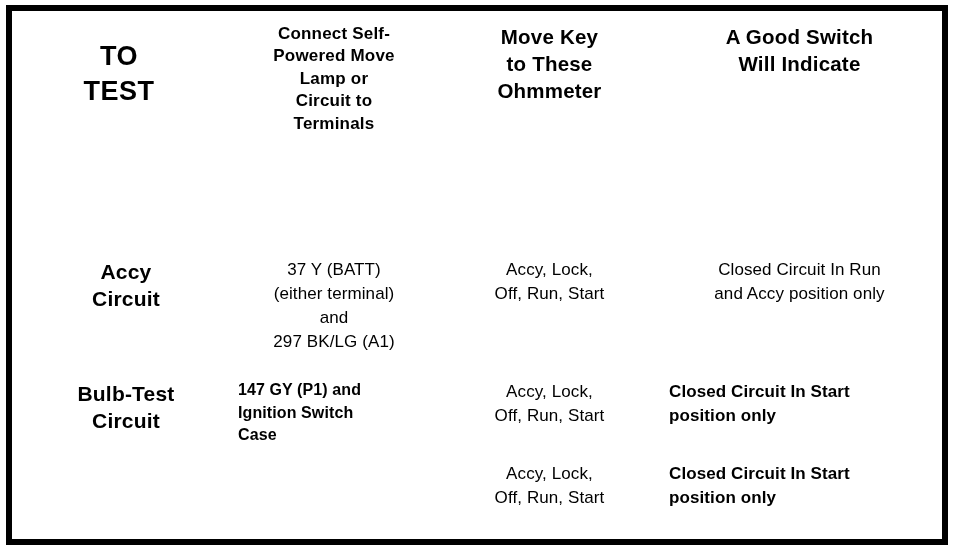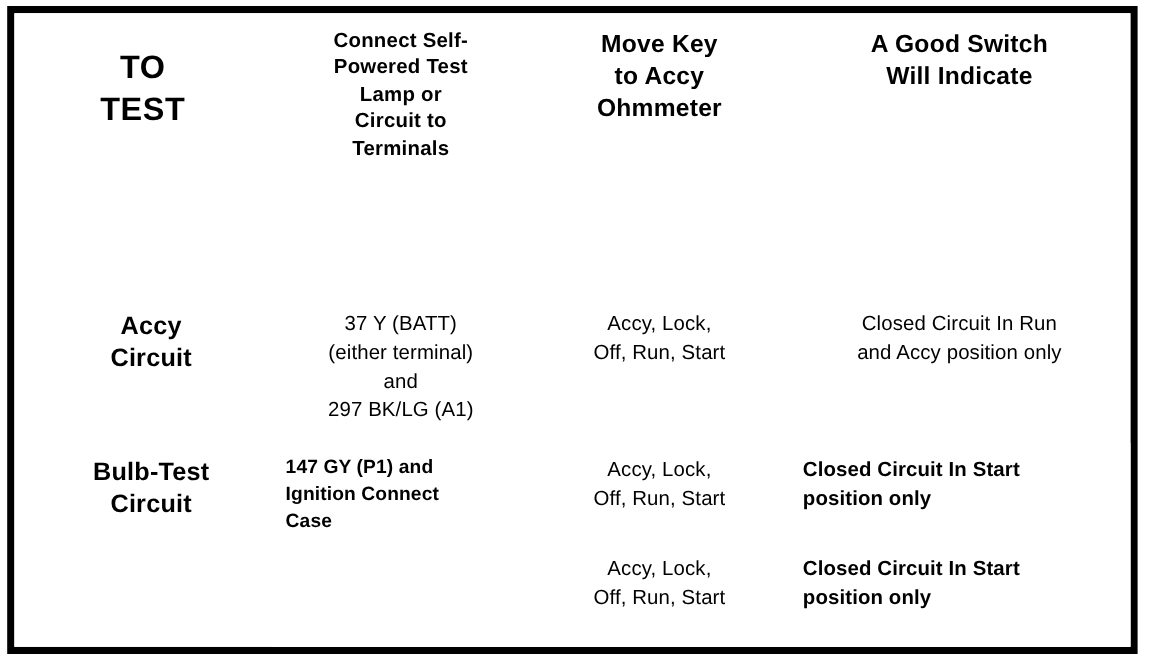--- a/index.html
+++ b/index.html
@@ -169,31 +169,31 @@
         <td class="col-1 vrule-right hrule-bottom-thick">
           <div class="cell-inner head-cell head-big">
             <div>TO</div>
             <div>TEST</div>
           </div>
         </td>
 
         <td class="col-2 vrule-right hrule-bottom-thick">
           <div class="cell-inner head-cell head-med">
             <div>Connect  Self-</div>
-            <div>Powered Test</div>
+            <div>Powered Move</div>
             <div>Lamp or</div>
             <div>Circuit to</div>
             <div>Terminals</div>
           </div>
         </td>
 
         <td class="col-3 vrule-right hrule-bottom-thick">
           <div class="cell-inner head-cell head-med-wide">
             <div>Move Key</div>
-            <div>to Accy</div>
+            <div>to These</div>
             <div>Ohmmeter</div>
           </div>
         </td>
 
         <td class="col-4 hrule-bottom-thick">
           <div class="cell-inner head-cell head-med-wide">
             <div>A Good Switch</div>
             <div>Will Indicate</div>
           </div>
         </td>
@@ -239,21 +239,21 @@
           </div>
         </td>
 
         <td class="col-2 vrule-right">
           <table class="subgrid">
             <tbody>
             <tr class="row-bulb-b">
               <td>
                 <div class="cell-inner body-left-sm">
                   <div class="nowrap">147 GY (P1) and</div>
-                  <div class="nowrap">Ignition Connect</div>
+                  <div class="nowrap">Ignition Switch</div>
                   <div class="nowrap">Case</div>
                 </div>
               </td>
             </tr>
           </tbody>
               </table>
         </td>
 
         <td class="col-3 vrule-right">
           <table class="subgrid">

